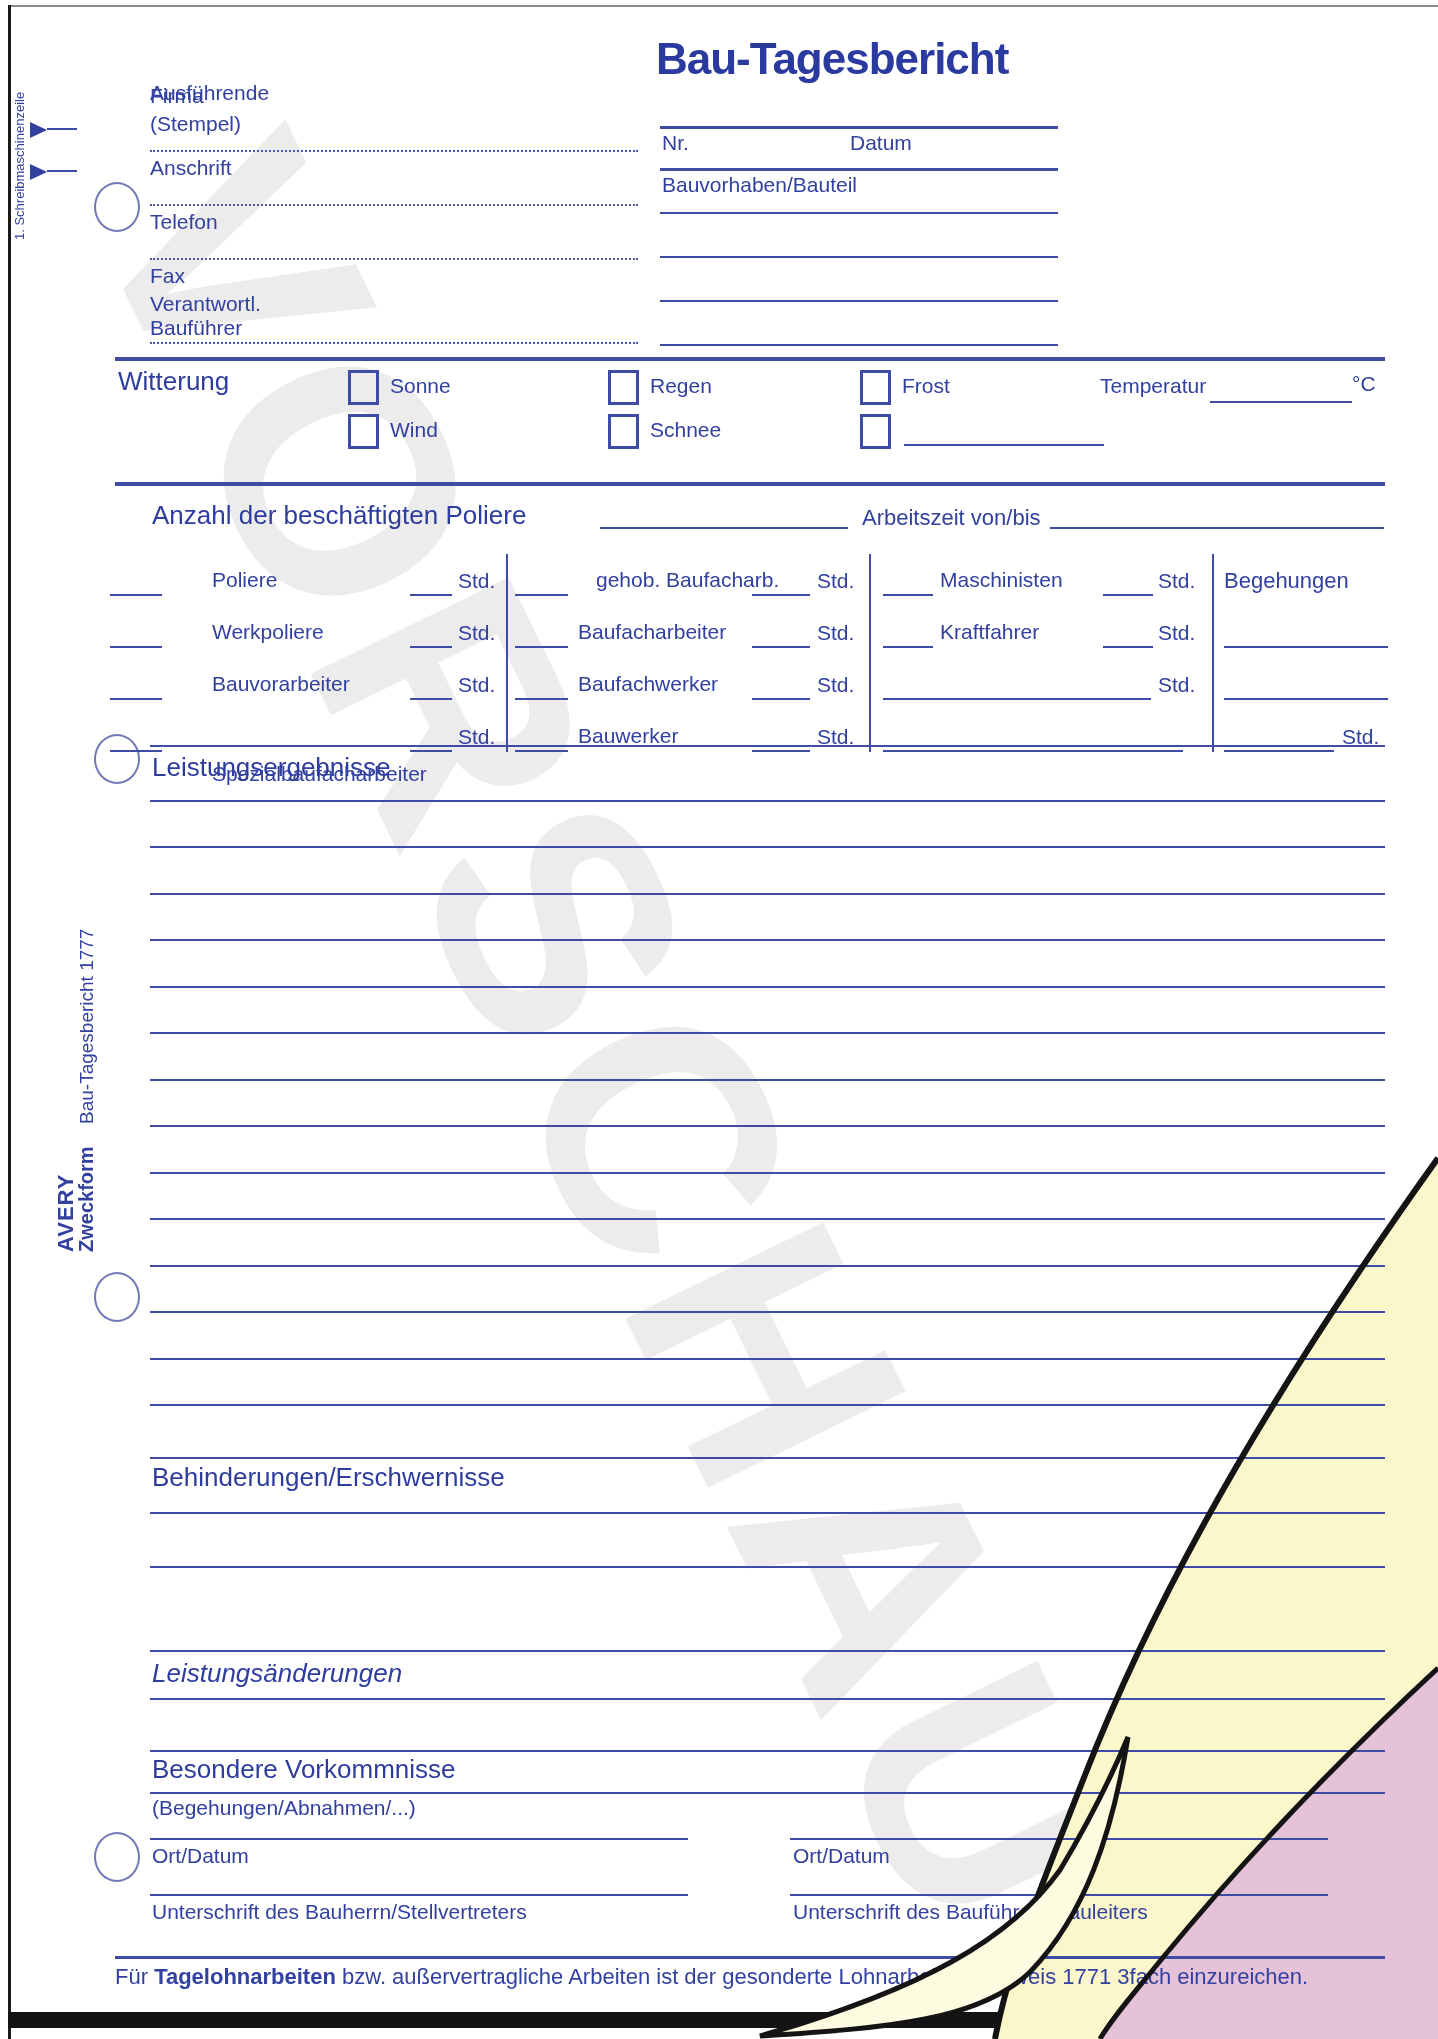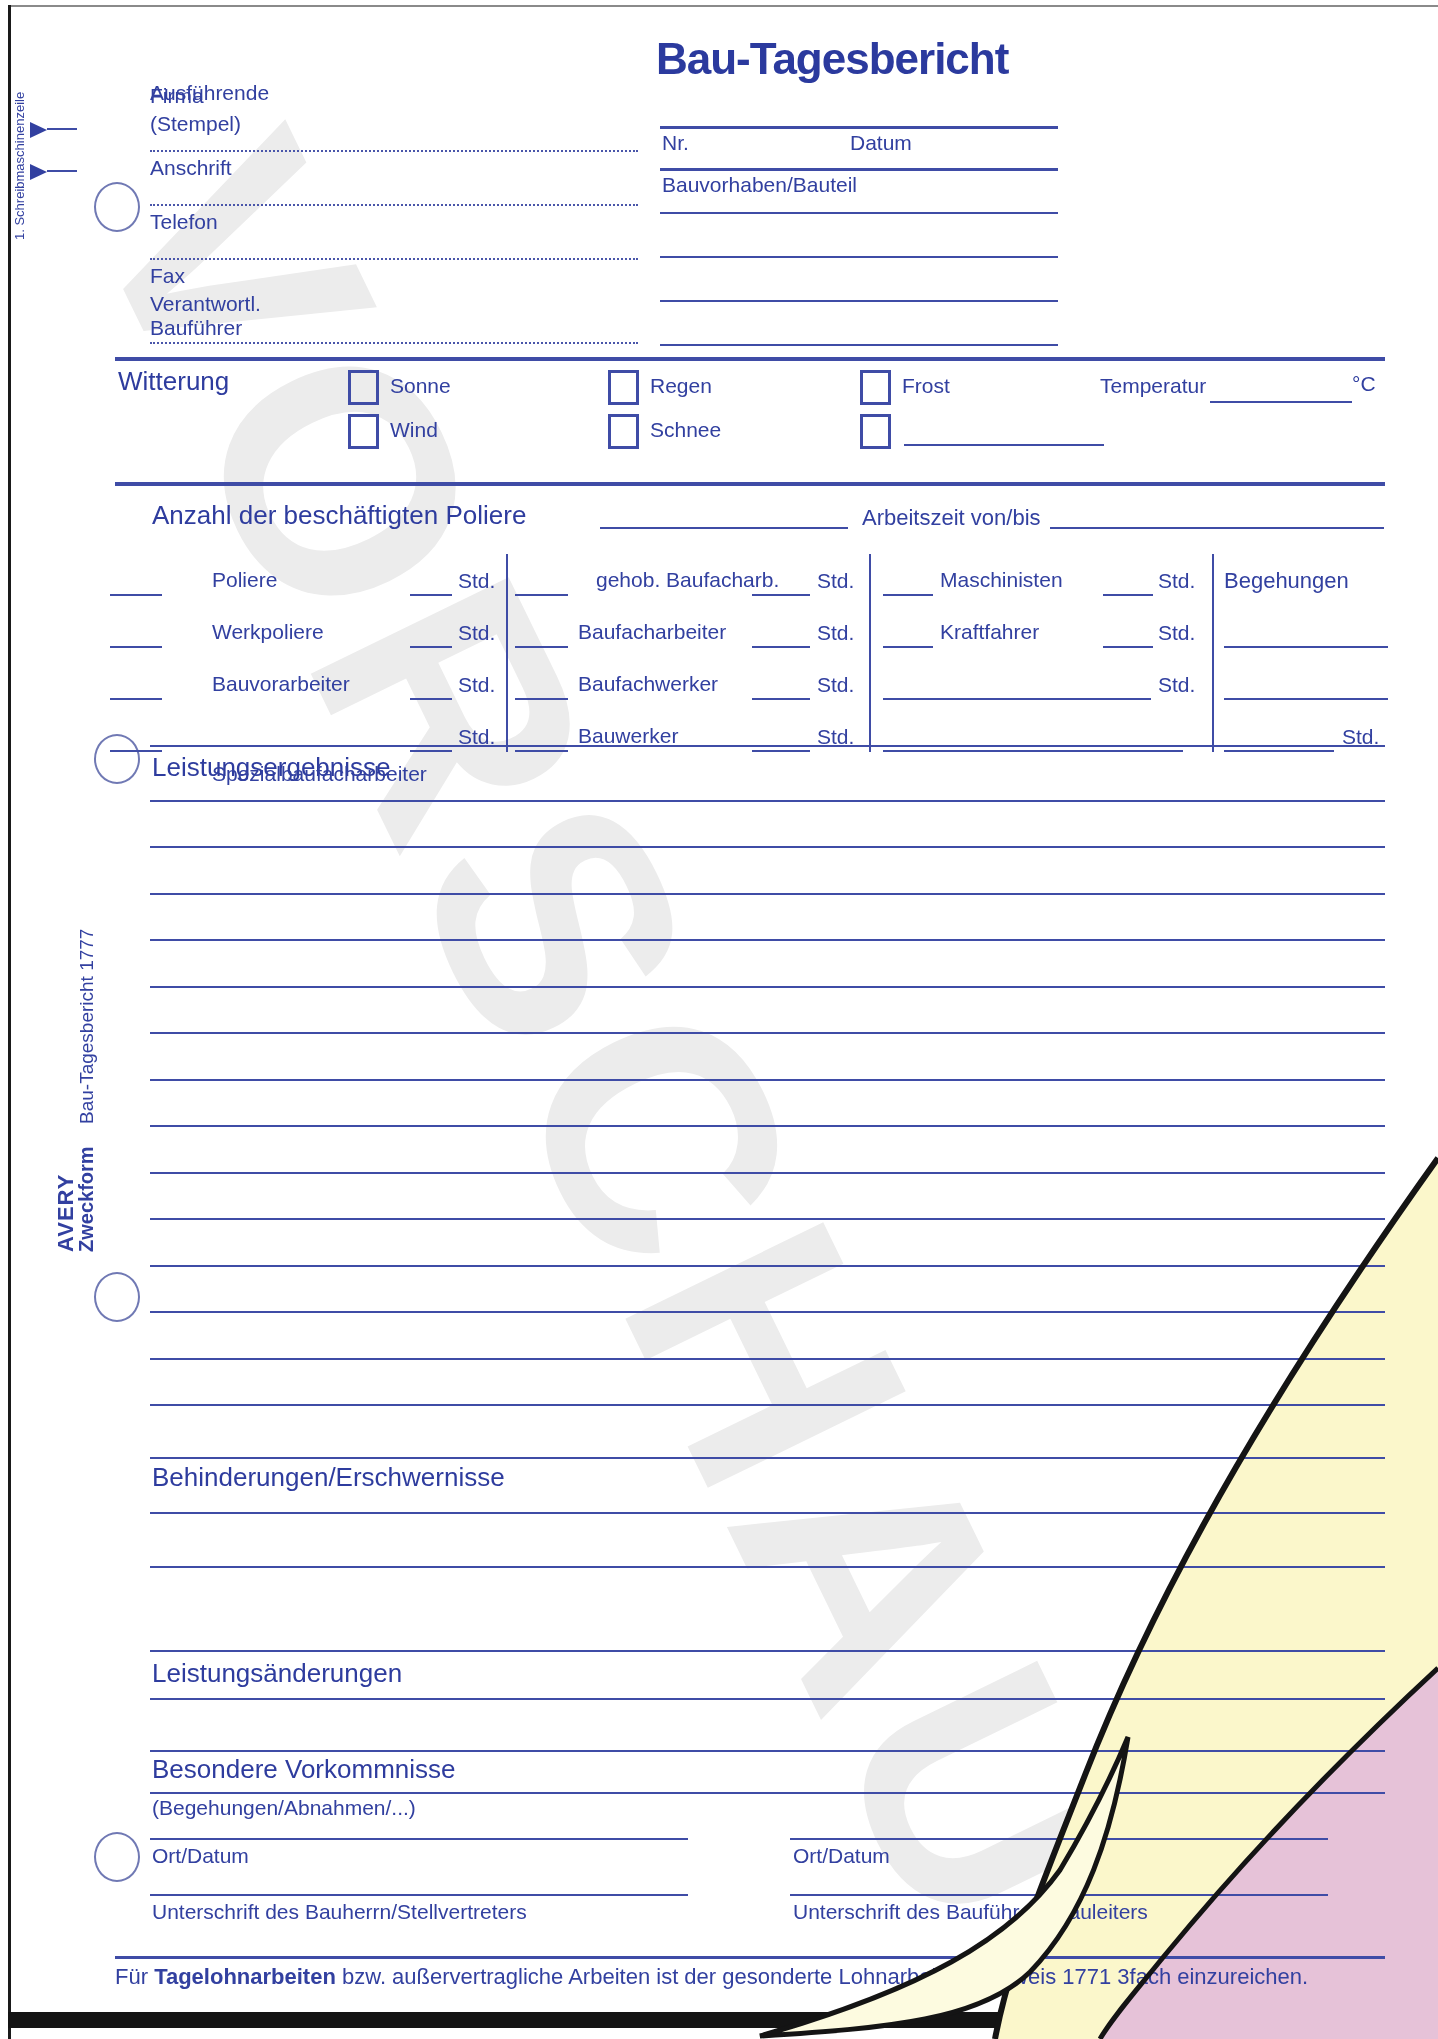--- a/index.html
+++ b/index.html
@@ -96,21 +96,21 @@
     <div class="cb" style="left:608px;top:414px;"></div>
     <div class="lbl" style="left:650px;top:418px;">Schnee</div>
     <div class="cb" style="left:860px;top:414px;"></div>
 
     <div class="sec" style="left:152px;top:500px;font-weight:normal;">Anzahl der beschäftigten Poliere</div>
     <div class="lbl" style="left:862px;top:505px;font-size:22px;">Arbeitszeit von/bis</div>
     <div class="lbl" style="left:1224px;top:568px;font-size:22px;">Begehungen</div>
 
     <div class="sec" style="left:152px;top:752px;font-weight:normal;">Leistungsergebnisse</div>
     <div class="sec" style="left:152px;top:1462px;font-weight:normal;">Behinderungen/Erschwernisse</div>
-    <div class="sec" style="left:152px;top:1658px;font-weight:normal;">Leistungsänderungen</div>
+    <div class="sec" style="left:152px;top:1658px;font-weight:normal;font-style:italic;">Leistungsänderungen</div>
     <div class="sec" style="left:152px;top:1754px;font-weight:normal;">Besondere Vorkommnisse</div>
     <div class="lbl" style="left:152px;top:1796px;">(Begehungen/Abnahmen/...)</div>
 
     <div class="lbl" style="left:152px;top:1844px;">Ort/Datum</div>
     <div class="lbl" style="left:793px;top:1844px;">Ort/Datum</div>
     <div class="lbl" style="left:152px;top:1900px;">Unterschrift des Bauherrn/Stellvertreters</div>
     <div class="lbl" style="left:793px;top:1900px;">Unterschrift des Bauführers/Bauleiters</div>
 
     <div class="lbl" style="left:115px;top:1964px;font-size:22px;">
       <span>Für </span><span style="font-weight:bold;">Tagelohnarbeiten</span><span> bzw. außervertragliche Arbeiten ist der gesonderte Lohnarbeits-Nachweis 1771  3fach  einzureichen.</span>

